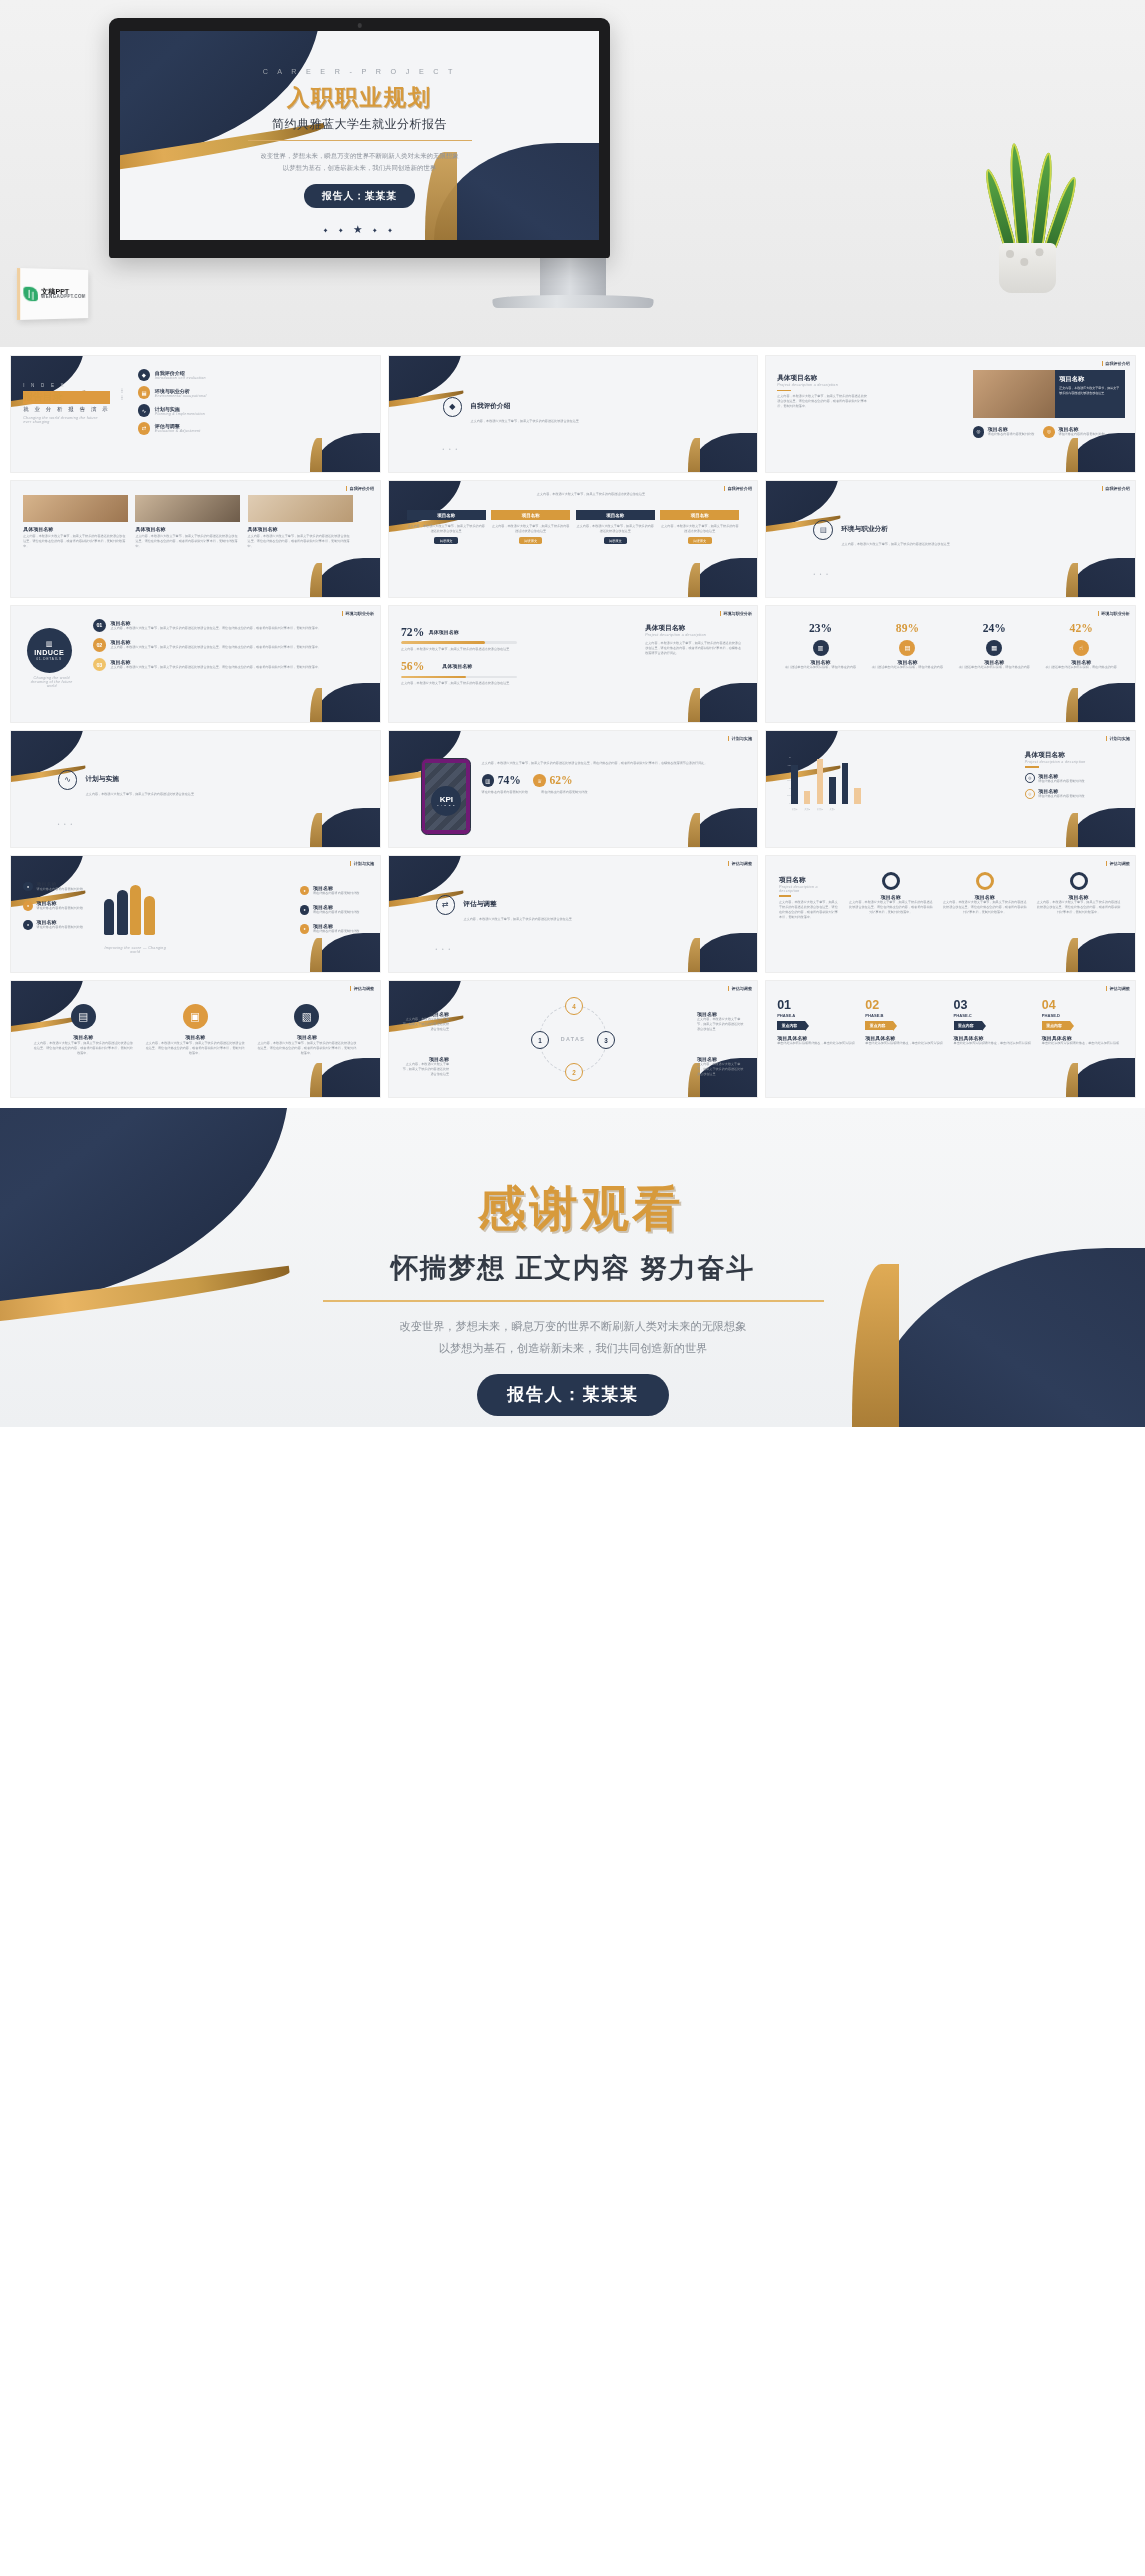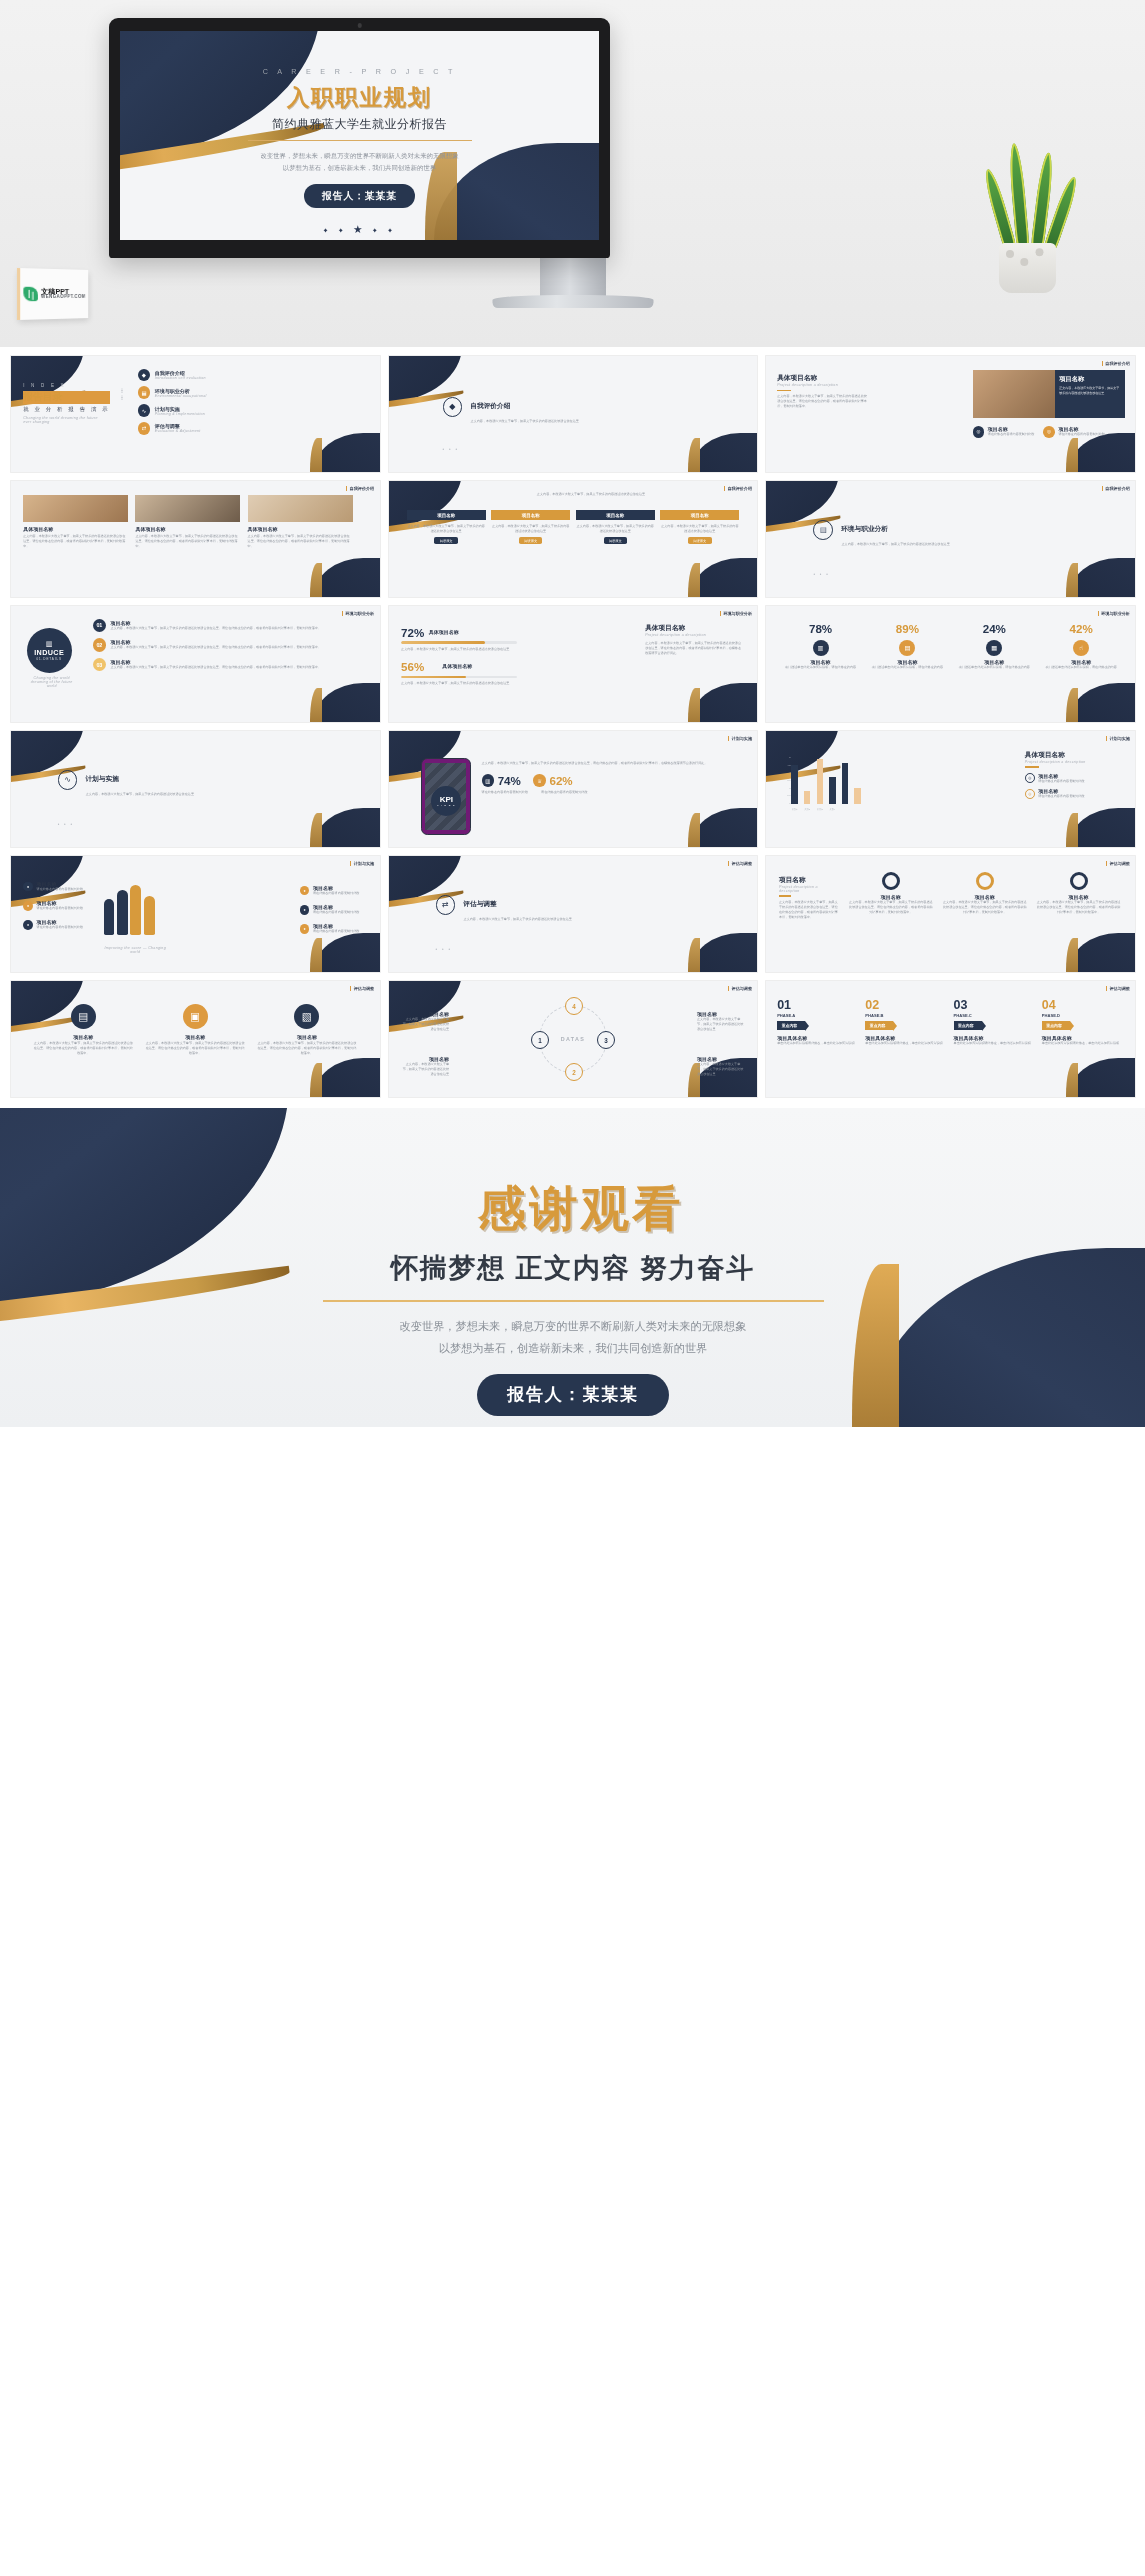--- a/index.html
+++ b/index.html
@@ -167,21 +167,21 @@
   .t-h1 { font-size: 9.8px; font-weight: 700; color:#2b3548; }
   .t-h1.gold { color:#d79a3c; }
   .t-h2 { font-size: 6.7px; font-weight: 700; color:#2b3548; }
   .t-h3 { font-size: 5px; font-weight: 700; color:#2b3548; }
   .t-en { font-size: 3.6px; color:#a9aeb6; font-style: italic; letter-spacing:0.3px;}
   .t-p  { font-size: 3.1px; line-height: 1.65; color:#8e949d; }
   .circ { border-radius:50%; display:flex;align-items:center;justify-content:center;color:#fff;}
   .navy { background:#27364f; }
   .gold { background:#dd9a3f; }
   .goldl{ background:#f0c36a; }
-  .pct  { font-size: 11.6px; font-weight:700; }
+  .pct  { font-size: 11.6px; font-weight:700;font-family:Liberation Serif, serif; }
 
   
   .closing {
     position: relative; width: 1146px; height: 319px; margin-top: 10.7px;
     background: linear-gradient(180deg,#f6f7f8 0%,#eef0f2 100%);
     overflow: hidden;
   }
   .cl-tl { position:absolute; left:-116px; top:-107px; width:412px;height:295px;
            background:linear-gradient(150deg,#2a3650 0%,#2e3d5a 50%,#1e2940 100%);
            border-radius:0 0 100% 45%; transform:rotate(-7deg); }
@@ -447,21 +447,21 @@
       <div class="t-en">Project description a description</div>
       <div class="t-p" style="margin-top:3.6px;">正文内容，本段适应大段文字章节，如果文字较多的内容描述比较适合放在这里，请在此修改的内容，或者将内容粘贴到记事本后，右键修改段落调节合适的行间距。</div>
     </div>
   </div>
 
   <div class="thumb">
     <span class="tag">环境与职业分析</span>
     <span class="c-br"></span>
     <div style="position:absolute;left:10.7px;right:10.7px;top:16px;display:flex;text-align:center;">
       <div style="flex:1">
-        <div class="pct" style="color:#27364f;">78%</div>
+        <div class="pct" style="color:#27364f;">23%</div>
         <div class="circ navy" style="width:16px;height:16px;margin:4.5px auto 0;font-size:6.3px;">▥</div>
         <div class="t-h3" style="margin-top:3.6px;">项目名称</div>
         <div class="t-p">项目描述单击此处添加简短说明，请在此修改的内容</div>
       </div>
       <div style="flex:1">
         <div class="pct" style="color:#d79a3c;">89%</div>
         <div class="circ gold" style="width:16px;height:16px;margin:4.5px auto 0;font-size:6.3px;">▤</div>
         <div class="t-h3" style="margin-top:3.6px;">项目名称</div>
         <div class="t-p">项目描述单击此处添加简短说明，请在此修改的内容</div>
       </div>

